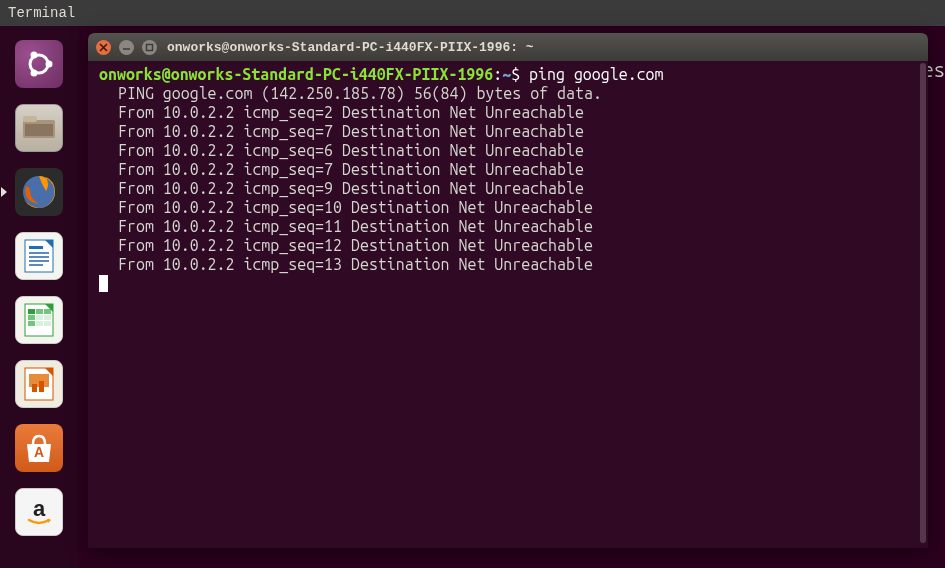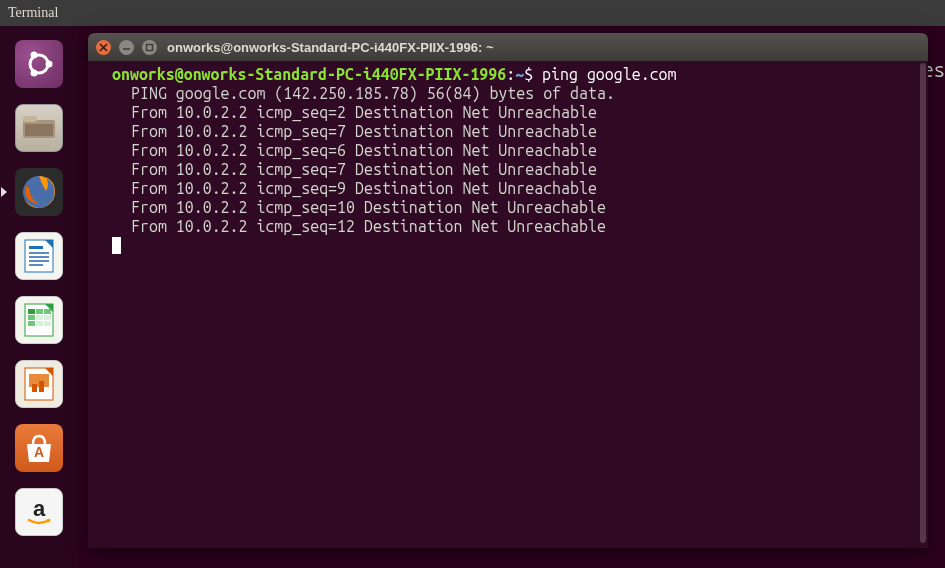--- a/index.html
+++ b/index.html
@@ -15,21 +15,21 @@
       overflow: hidden;
       position: relative;
     }
     .top-menu-bar {
       height: 26px;
       background: #3b3b3b;
       color: #dfdbd2;
       display: flex;
       align-items: center;
       padding-left: 8px;
-      font-family: Liberation Serif, serif;
+      font-family: Liberation Mono, monospace;
       font-size: 14px;
     }
     .launcher {
       position: absolute;
       left: 0;
       top: 26px;
       width: 78px;
       height: calc(100% - 26px);
       background: rgba(40, 10, 30, 0.6);
       display: flex;
@@ -74,21 +74,21 @@
       overflow: hidden;
     }
     .title-bar {
       height: 28px;
       background: linear-gradient(to bottom, #54534f, #3c3b37);
       border-radius: 6px 6px 0 0;
       display: flex;
       align-items: center;
       padding: 0 8px;
       color: #dfdbd2;
-      font-family: Liberation Sans, sans-serif;
+      font-family: Liberation Mono, monospace;
       font-size: 13px;
       font-weight: bold;
     }
     .window-controls {
       display: flex;
       gap: 8px;
       margin-right: 10px;
     }
     .win-btn {
       width: 15px;
@@ -101,21 +101,21 @@
       cursor: pointer;
     }
     .win-close { background: #e76e3e; }
     .win-min { background: #8b8780; }
     .win-max { background: #8b8780; }
     .title-text {
       flex: 1;
     }
     .terminal-body {
       flex: 1;
-      padding: 4px 24px;
+      padding: 4px 11px;
       font-size: 16px;
       line-height: 19px;
       color: #ffffff;
       overflow: hidden;
       position: relative;
     }
     .term-line {
       white-space: pre;
       font-family: "Ubuntu Mono", monospace;
     }
@@ -291,20 +291,22 @@
 
   <div class="terminal-body">
     <div class="term-line"><span class="prompt-user">onworks@onworks-Standard-PC-i440FX-PIIX-1996</span><span class="prompt-colon">:</span><span class="prompt-path">~</span><span class="prompt-dollar">$ </span><span class="cmd-text">ping google.com</span></div>
     <div class="term-line output-text">PING google.com (142.250.185.78) 56(84) bytes of data.</div>
     <div class="term-line output-text">From 10.0.2.2 icmp_seq=2 Destination Net Unreachable</div>
     <div class="term-line output-text">From 10.0.2.2 icmp_seq=7 Destination Net Unreachable</div>
     <div class="term-line output-text">From 10.0.2.2 icmp_seq=6 Destination Net Unreachable</div>
     <div class="term-line output-text">From 10.0.2.2 icmp_seq=7 Destination Net Unreachable</div>
     <div class="term-line output-text">From 10.0.2.2 icmp_seq=9 Destination Net Unreachable</div>
     <div class="term-line output-text">From 10.0.2.2 icmp_seq=10 Destination Net Unreachable</div>
+    <div class="term-line output-text">From 10.0.2.2 icmp_seq=11 Destination Net Unreachable</div>
     <div class="term-line output-text">From 10.0.2.2 icmp_seq=12 Destination Net Unreachable</div>
+    <div class="term-line output-text">From 10.0.2.2 icmp_seq=13 Destination Net Unreachable</div>
     <div class="term-line"><span class="cursor-block"></span></div>
   </div>
 
   <div class="scrollbar">
     <div class="scrollbar-thumb"></div>
   </div>
 </div>
 
 </body></html>

